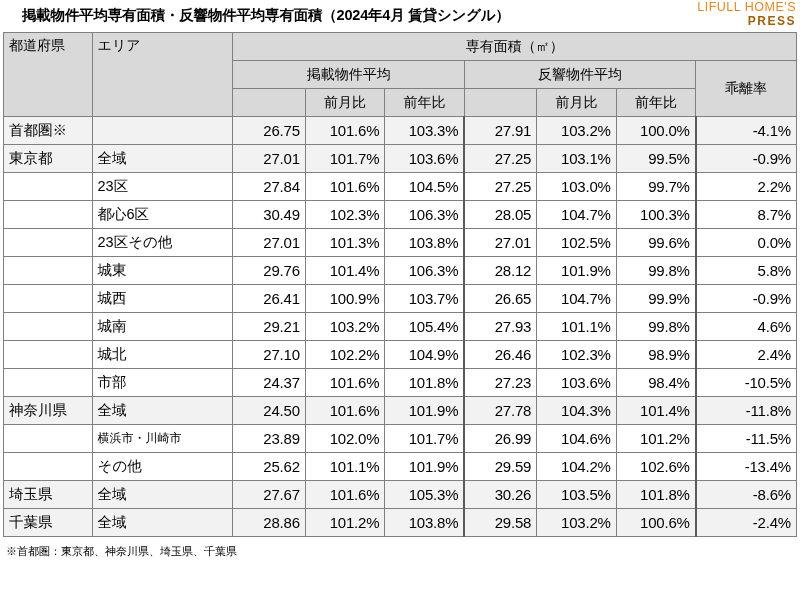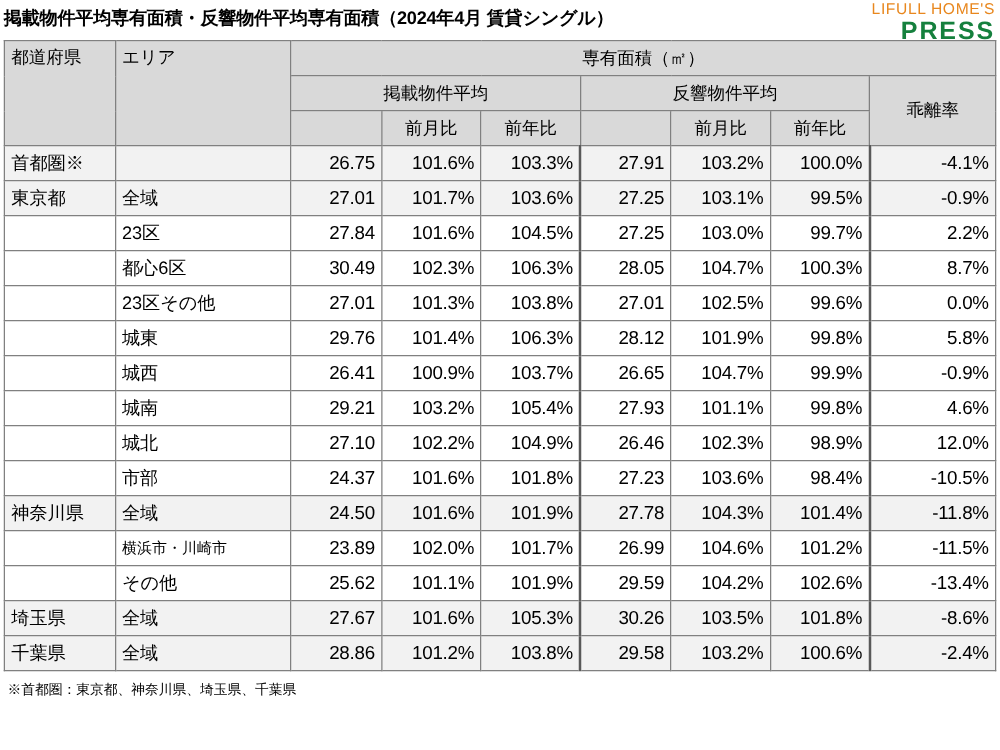--- a/index.html
+++ b/index.html
@@ -17,21 +17,21 @@
   .page {
     position: relative;
     width: 800px;
     height: 600px;
     box-sizing: border-box;
   }
   
   .header {
     position: relative;
     height: 30px;
-    padding: 4px 6px 0 3px;
+    padding: 4px 6px 0 22px;
     box-sizing: border-box;
   }
   .title {
     font-size: 14.5px;
     font-weight: bold;
     letter-spacing: -0.2px;
     line-height: 22px;
     white-space: nowrap;
   }
   .logo {
@@ -42,23 +42,23 @@
     line-height: 1;
   }
   .logo-top {
     font-size: 12.5px;
     font-weight: normal;
     color: #e8871e;
     letter-spacing: 0.5px;
     font-family: "Liberation Sans", sans-serif;
   }
   .logo-bottom {
-    font-size: 20px;
+    font-size: 12px;
     font-weight: bold;
-    color: #15803d;
+    color: #a16207;
     letter-spacing: 1.5px;
     margin-top: 1px;
     font-family: "Liberation Sans", sans-serif;
   }
   
   table.main {
     border-collapse: collapse;
     table-layout: fixed;
     width: 794px;
     margin: 2px 0 0 3px;
@@ -246,21 +246,21 @@
         </tr>
         <tr>
           <td class="lbl"></td>
           <td class="lbl area-ind-2">城北</td>
           <td class="num">27.10</td>
           <td class="num">102.2%</td>
           <td class="num">104.9%</td>
           <td class="num sep-left">26.46</td>
           <td class="num">102.3%</td>
           <td class="num">98.9%</td>
-          <td class="num sep-left">12.0%</td>
+          <td class="num sep-left">2.4%</td>
         </tr>
         <tr>
           <td class="lbl"></td>
           <td class="lbl area-ind-2">市部</td>
           <td class="num">24.37</td>
           <td class="num">101.6%</td>
           <td class="num">101.8%</td>
           <td class="num sep-left">27.23</td>
           <td class="num">103.6%</td>
           <td class="num">98.4%</td>

